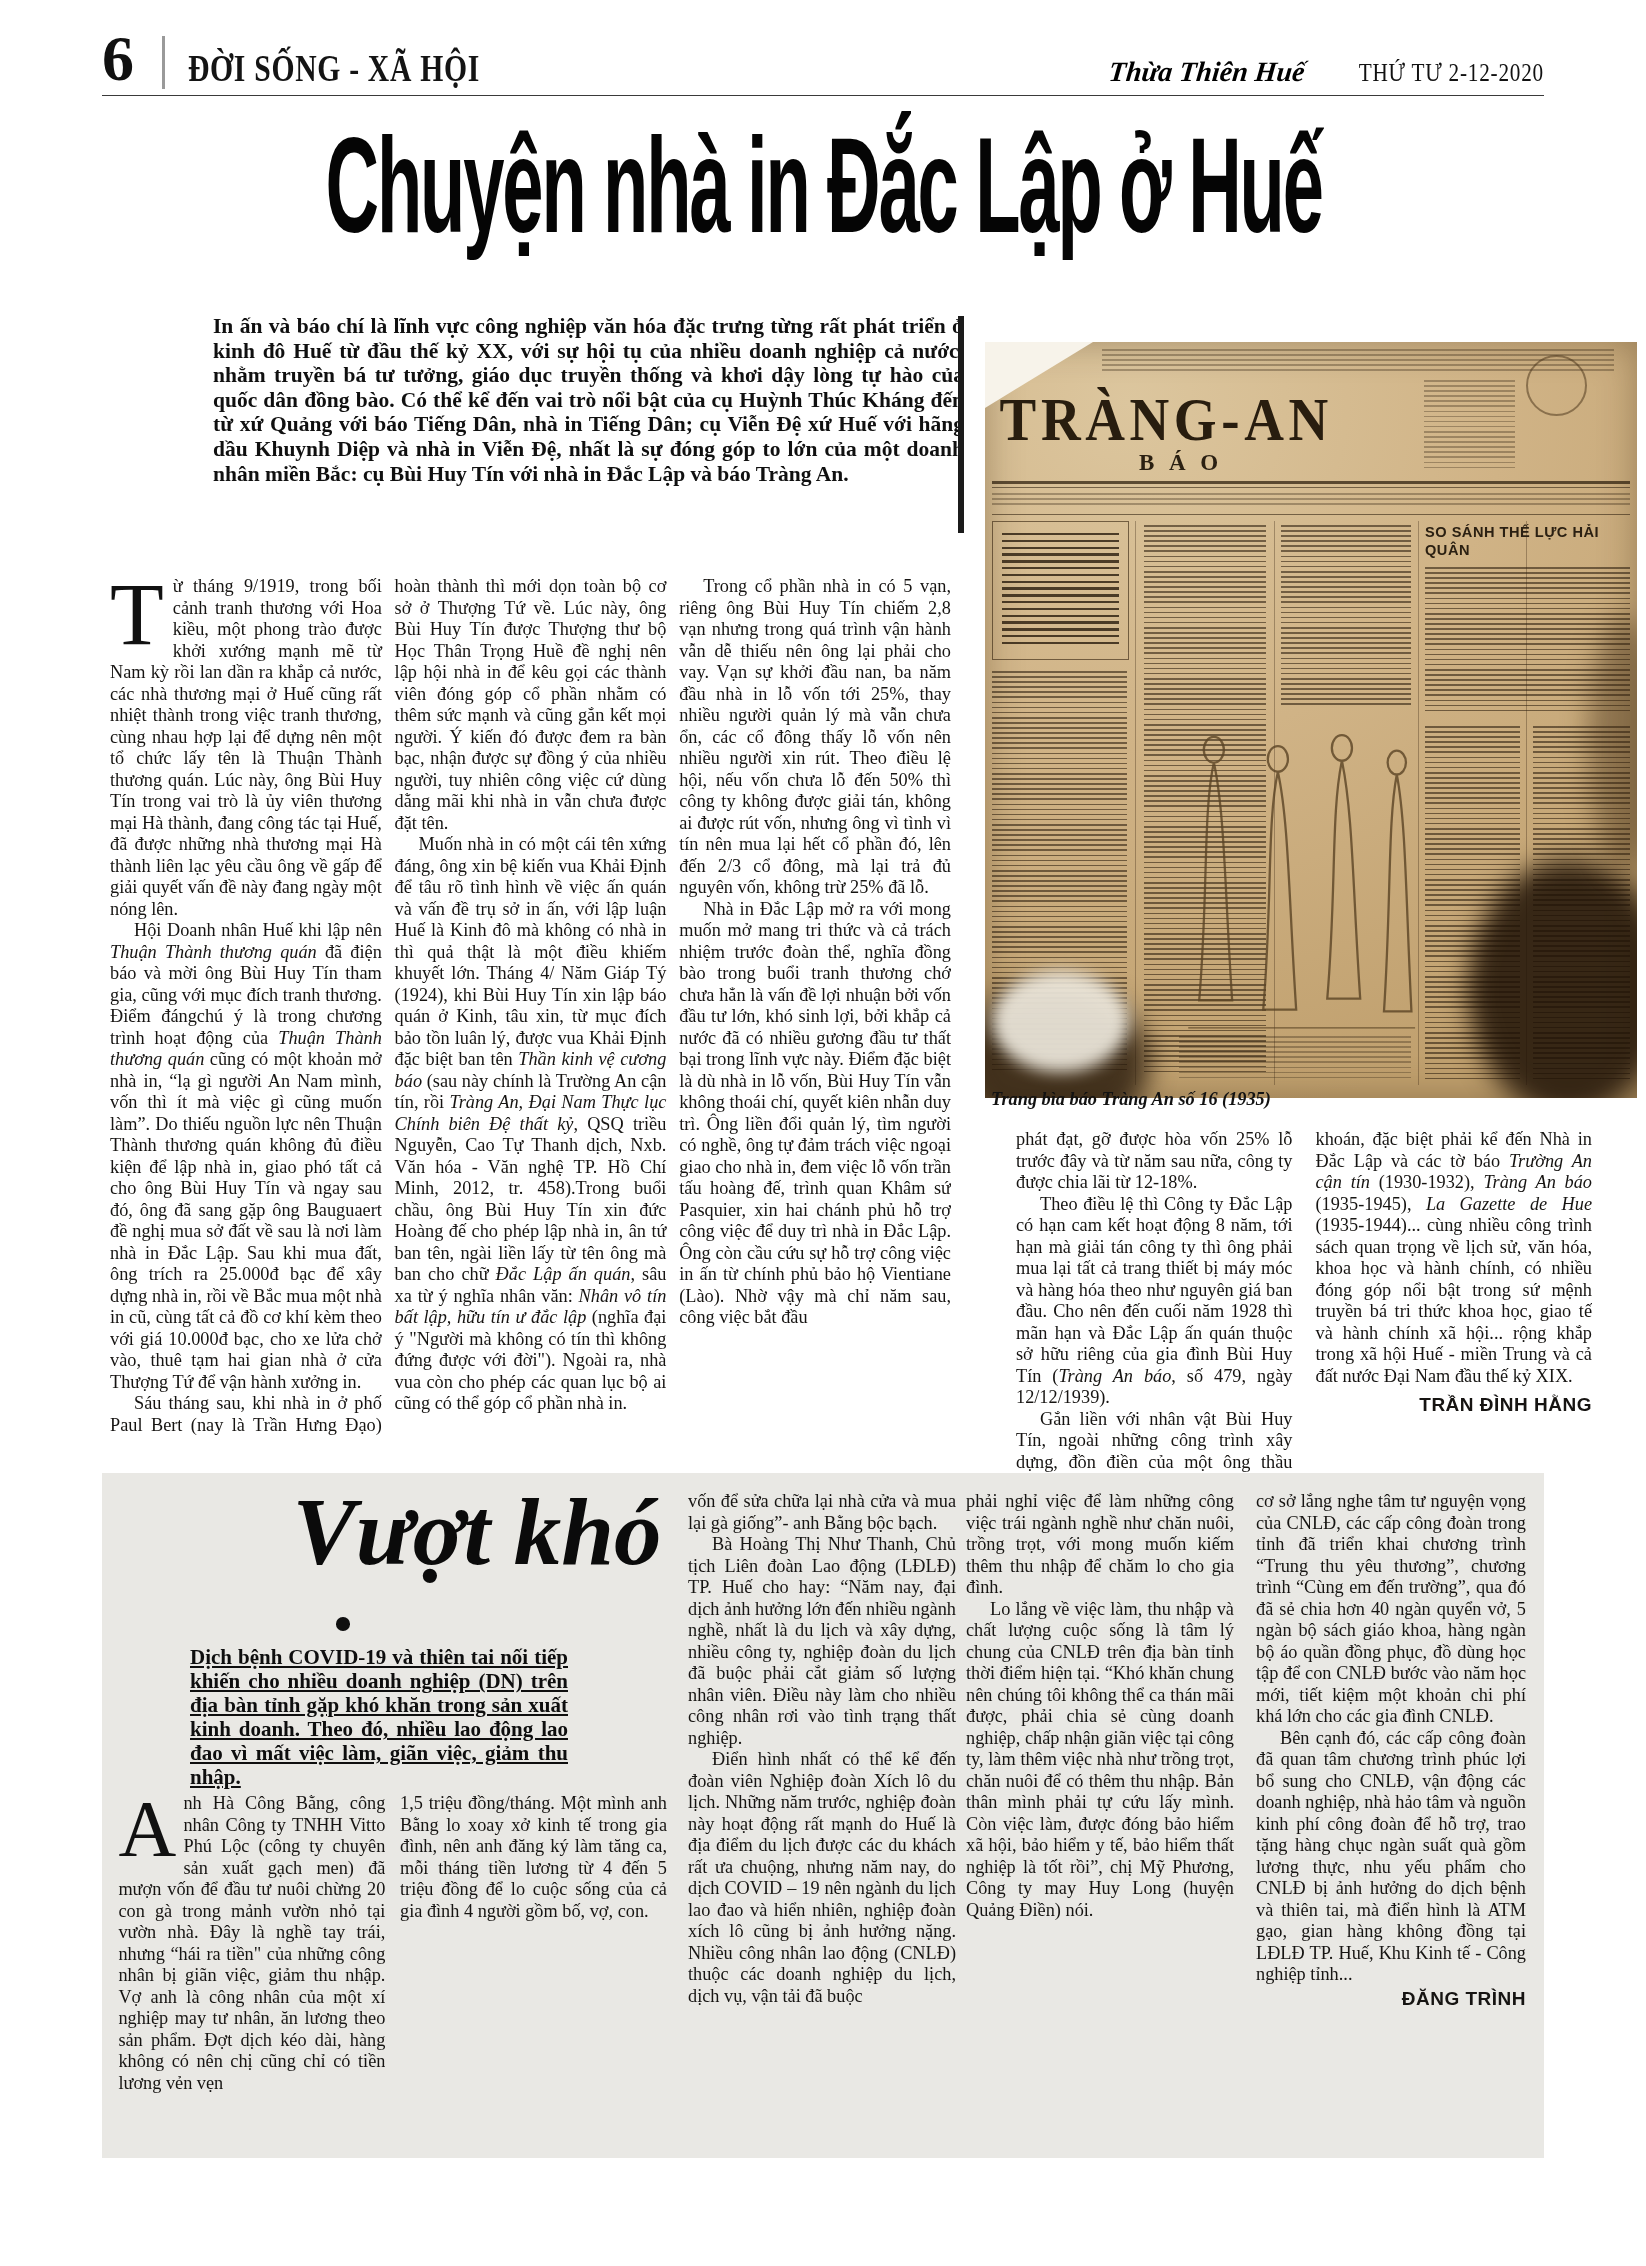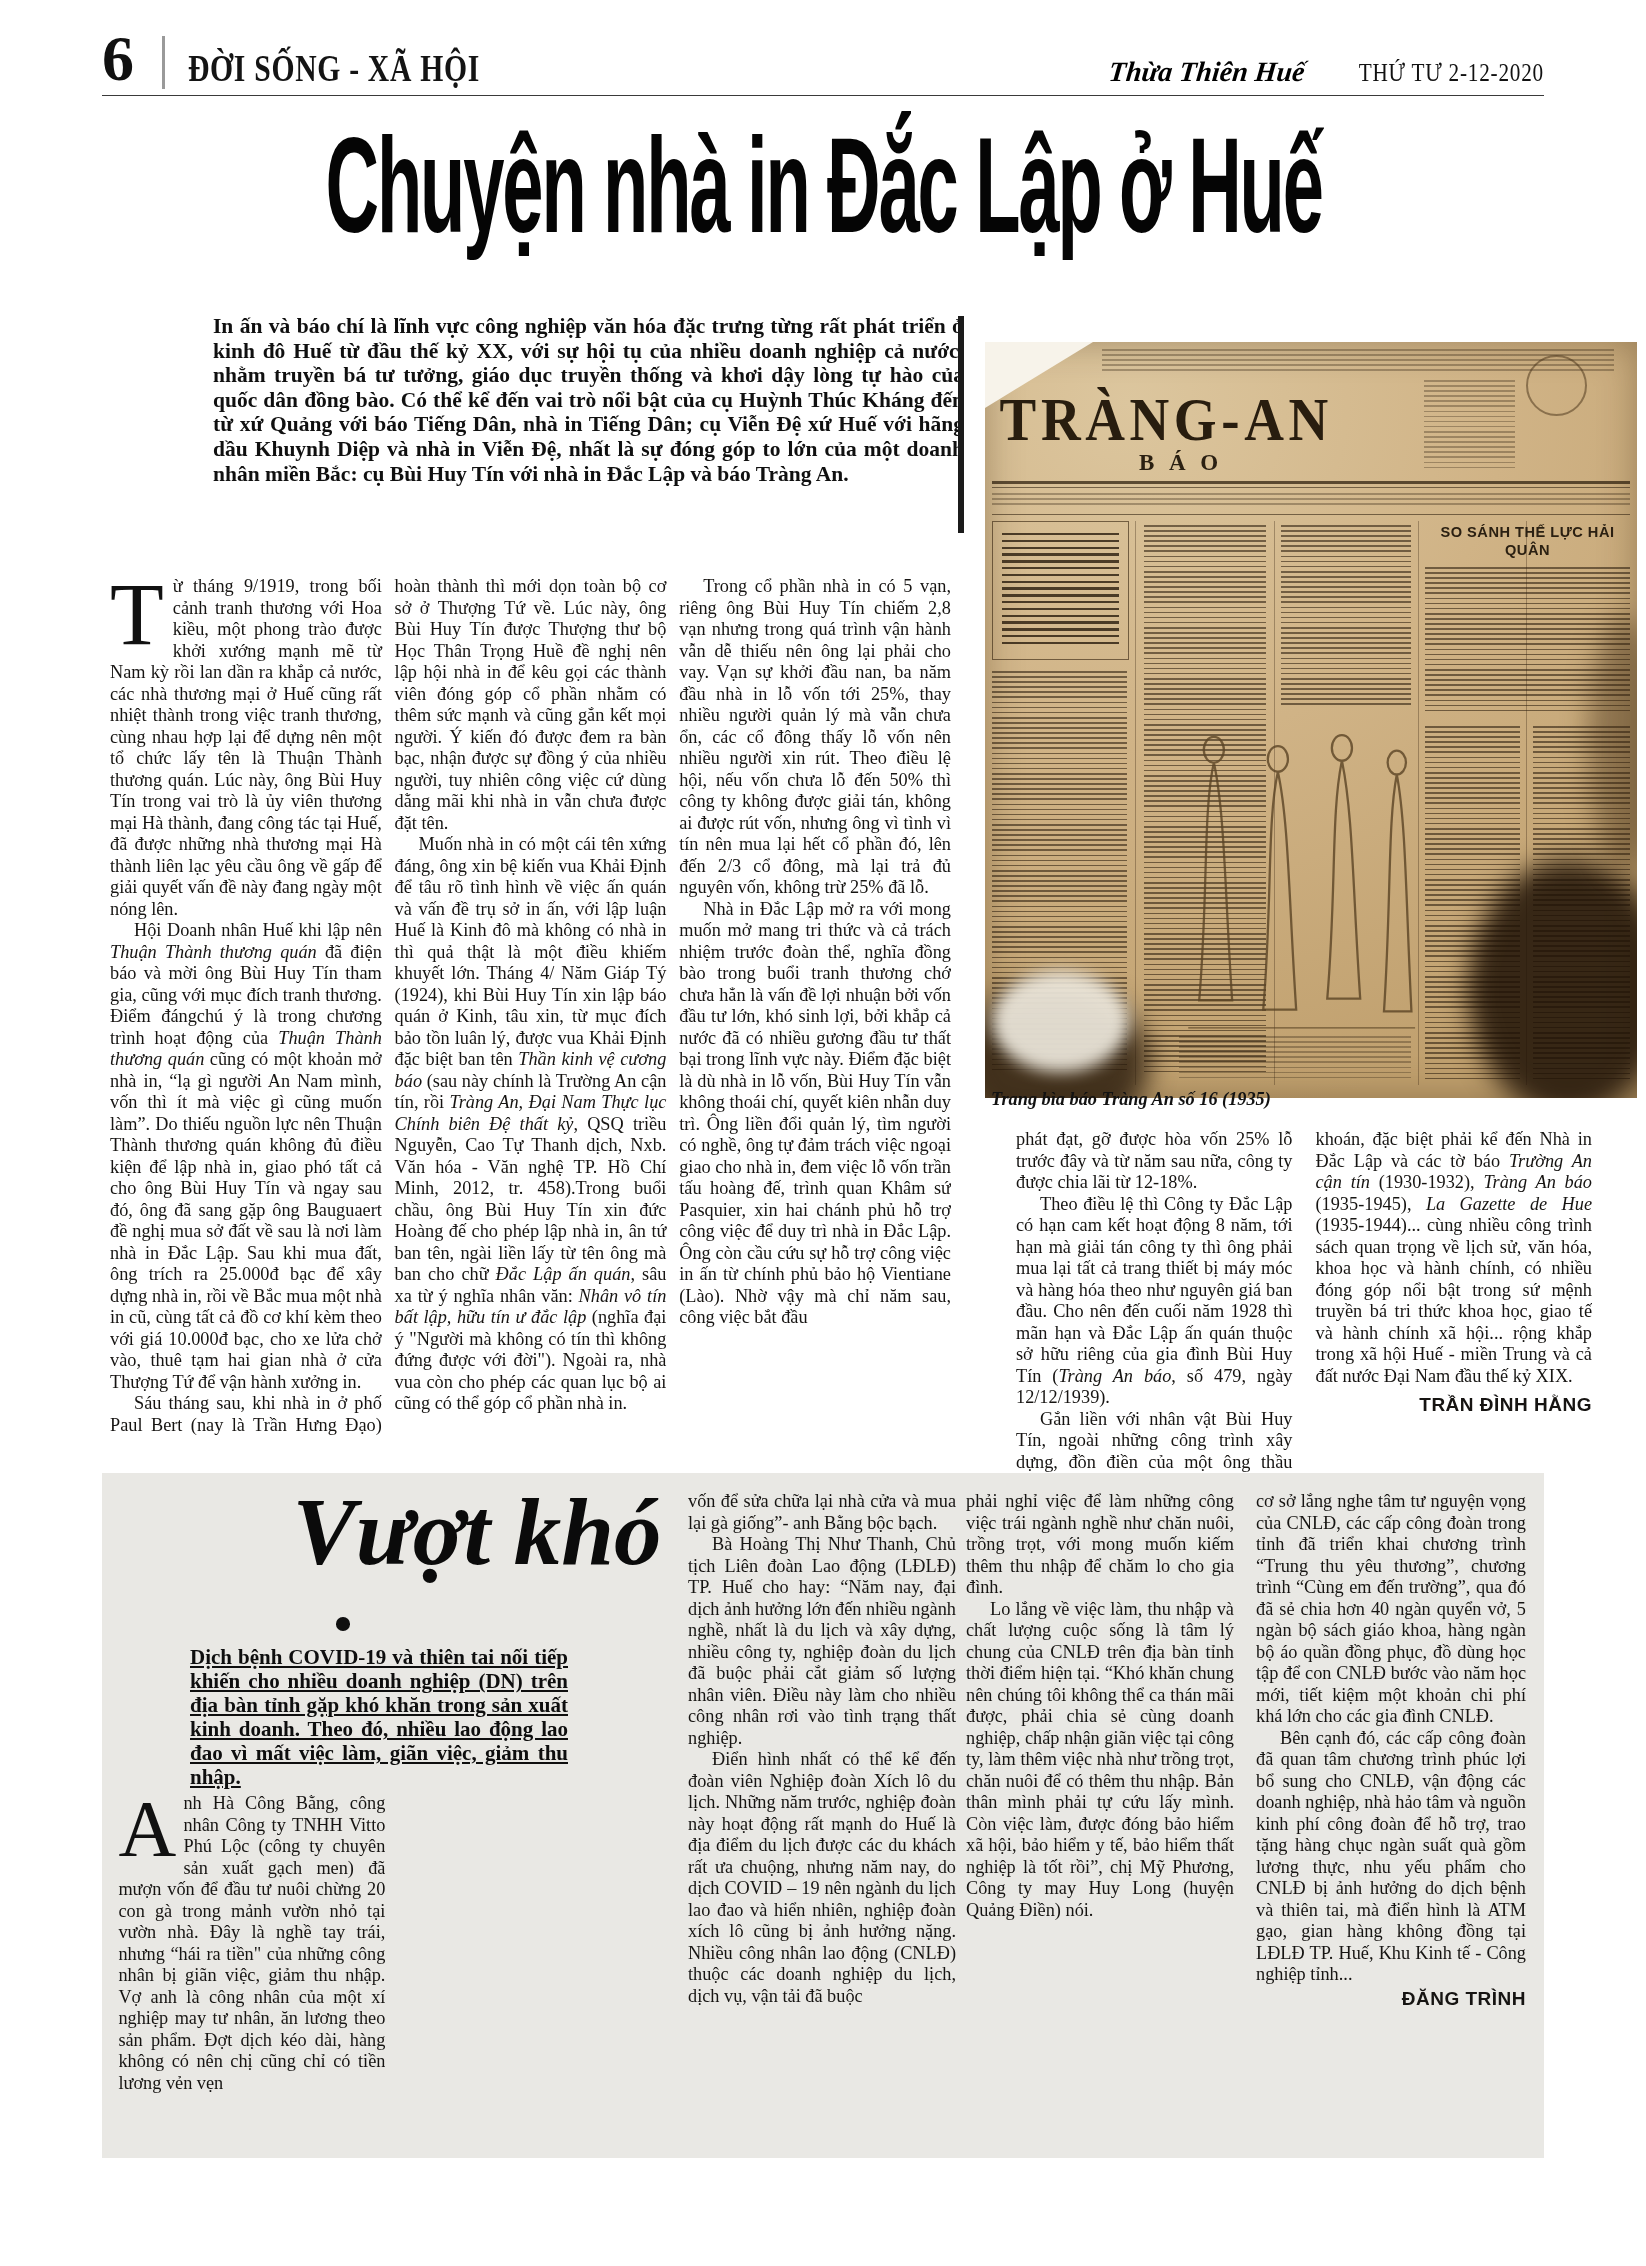--- a/index.html
+++ b/index.html
@@ -52,21 +52,21 @@
   .tx-bold{position:absolute;background:repeating-linear-gradient(to bottom, rgba(40,27,12,.8) 0 2.4px, transparent 2.4px 6.8px);}
   .ph-mast{position:absolute;left:14.6px;top:42px;font:700 55px "Liberation Serif",serif;letter-spacing:4.6px;
            color:#281d0f;transform:scaleY(1.12);transform-origin:left top;white-space:nowrap;}
   .ph-bao{position:absolute;left:154px;top:108px;font:700 23px "Liberation Serif",serif;letter-spacing:14.6px;color:#2b2012;}
   .ph-seal{position:absolute;left:541px;top:12.8px;width:57px;height:57px;border:2.7px solid rgba(70,48,22,.5);border-radius:50%;}
   .ph-rule{position:absolute;left:7.3px;width:638px;height:2.7px;background:rgba(50,35,16,.75);}
   .ph-rule.thin{height:0.9px;background:rgba(50,35,16,.6);}
   .ph-v{position:absolute;top:179px;bottom:12.8px;width:0.9px;background:rgba(60,40,20,.35);}
   .ph-box{position:absolute;left:7.3px;top:179px;width:135px;height:137px;border:1.8px solid rgba(60,42,20,.65);}
   .ph-h2{position:absolute;left:440px;top:181px;width:205px;font:700 14.6px/18.3px "Liberation Sans",sans-serif;
-         color:#2b2012;text-align:center;letter-spacing:0.5px;}
+         color:#2b2012;letter-spacing:0.5px;}
   .blotch{position:absolute;border-radius:50%;filter:blur(12.8px);}
   .ph-svg{position:absolute;left:194px;top:384px;}
   .caption{position:absolute;left:991px;top:1089px;width:646px;font:italic 700 18.3px "Liberation Serif",serif;color:#121212;}
 
   
   .story2{position:absolute;left:102px;top:1473px;width:1442px;height:685px;background:#e9e8e4;}
   .s2-title{position:absolute;left:110px;top:3.7px;width:530px;text-align:center;
             font:italic 700 95px "Liberation Serif",serif;color:#0b0b0b;}
   .s2-bullet{position:absolute;left:234px;top:144px;width:13.7px;height:13.7px;border-radius:50%;background:#101010;}
   .s2-intro{position:absolute;left:88px;top:172px;width:378px;font:700 21px/24px "Liberation Serif",serif;text-align:justify;color:#0e0e0e;text-decoration:underline;}
@@ -165,20 +165,21 @@
 
   <section class="story2">
     <div class="s2-title">Vượt khó</div>
     <div class="s2-bullet"></div>
     <div class="s2-intro">Dịch bệnh COVID-19 và thiên tai nối tiếp khiến cho nhiều doanh nghiệp (DN) trên địa bàn tỉnh gặp khó khăn trong sản xuất kinh doanh. Theo đó, nhiều lao động lao đao vì mất việc làm, giãn việc, giảm thu nhập.</div>
 
     <div class="s2col s2a">
       <p class="para"><span class="dropcap2">A</span><span>nh Hà Công Bằng, công nhân Công ty TNHH Vitto Phú Lộc (công ty chuyên sản xuất gạch men) đã mượn vốn để đầu tư nuôi chừng 20 con gà trong mảnh vườn nhỏ tại vườn nhà. Đây là nghề tay trái, nhưng “hái ra tiền" của những công nhân bị giãn việc, giảm thu nhập. Vợ anh là công nhân của một xí nghiệp may tư nhân, ăn lương theo sản phẩm. Đợt dịch kéo dài, hàng không có nên chị cũng chỉ có tiền lương vẻn vẹn</span></p>
     </div>
     <div class="s2col s2b">
+      <p class="para">1,5 triệu đồng/tháng. Một mình anh Bằng lo xoay xở kinh tế trong gia đình, nên anh đăng ký làm tăng ca, mỗi tháng tiền lương từ 4 đến 5 triệu đồng để lo cuộc sống của cả gia đình 4 người gồm bố, vợ, con.</p>
     </div>
     <div class="s2col s2c">
       <p class="para">vốn để sửa chữa lại nhà cửa và mua lại gà giống”- anh Bằng bộc bạch.</p>
       <p class="para indent">Bà Hoàng Thị Như Thanh, Chủ tịch Liên đoàn Lao động (LĐLĐ) TP. Huế cho hay: “Năm nay, đại dịch ảnh hưởng lớn đến nhiều ngành nghề, nhất là du lịch và xây dựng, nhiều công ty, nghiệp đoàn du lịch đã buộc phải cắt giảm số lượng nhân viên. Điều này làm cho nhiều công nhân rơi vào tình trạng thất nghiệp.</p>
       <p class="para indent">Điển hình nhất có thể kể đến đoàn viên Nghiệp đoàn Xích lô du lịch. Những năm trước, nghiệp đoàn này hoạt động rất mạnh do Huế là địa điểm du lịch được các du khách rất ưa chuộng, nhưng năm nay, do dịch COVID – 19 nên ngành du lịch lao đao và hiển nhiên, nghiệp đoàn xích lô cũng bị ảnh hưởng nặng. Nhiều công nhân lao động (CNLĐ) thuộc các doanh nghiệp du lịch, dịch vụ, vận tải đã buộc</p>
     </div>
     <div class="s2col s2d">
       <p class="para">phải nghỉ việc để làm những công việc trái ngành nghề như chăn nuôi, trồng trọt, với mong muốn kiếm thêm thu nhập để chăm lo cho gia đình.</p>
       <p class="para indent">Lo lắng về việc làm, thu nhập và chất lượng cuộc sống là tâm lý chung của CNLĐ trên địa bàn tỉnh thời điểm hiện tại. “Khó khăn chung nên chúng tôi không thể ca thán mãi được, phải chia sẻ cùng doanh nghiệp, chấp nhận giãn việc tại công ty, làm thêm việc nhà như trồng trọt, chăn nuôi để có thêm thu nhập. Bản thân mình phải tự cứu lấy mình. Còn việc làm, được đóng bảo hiểm xã hội, bảo hiểm y tế, bảo hiểm thất nghiệp là tốt rồi”, chị Mỹ Phương, Công ty may Huy Long (huyện Quảng Điền) nói.</p>
     </div>

